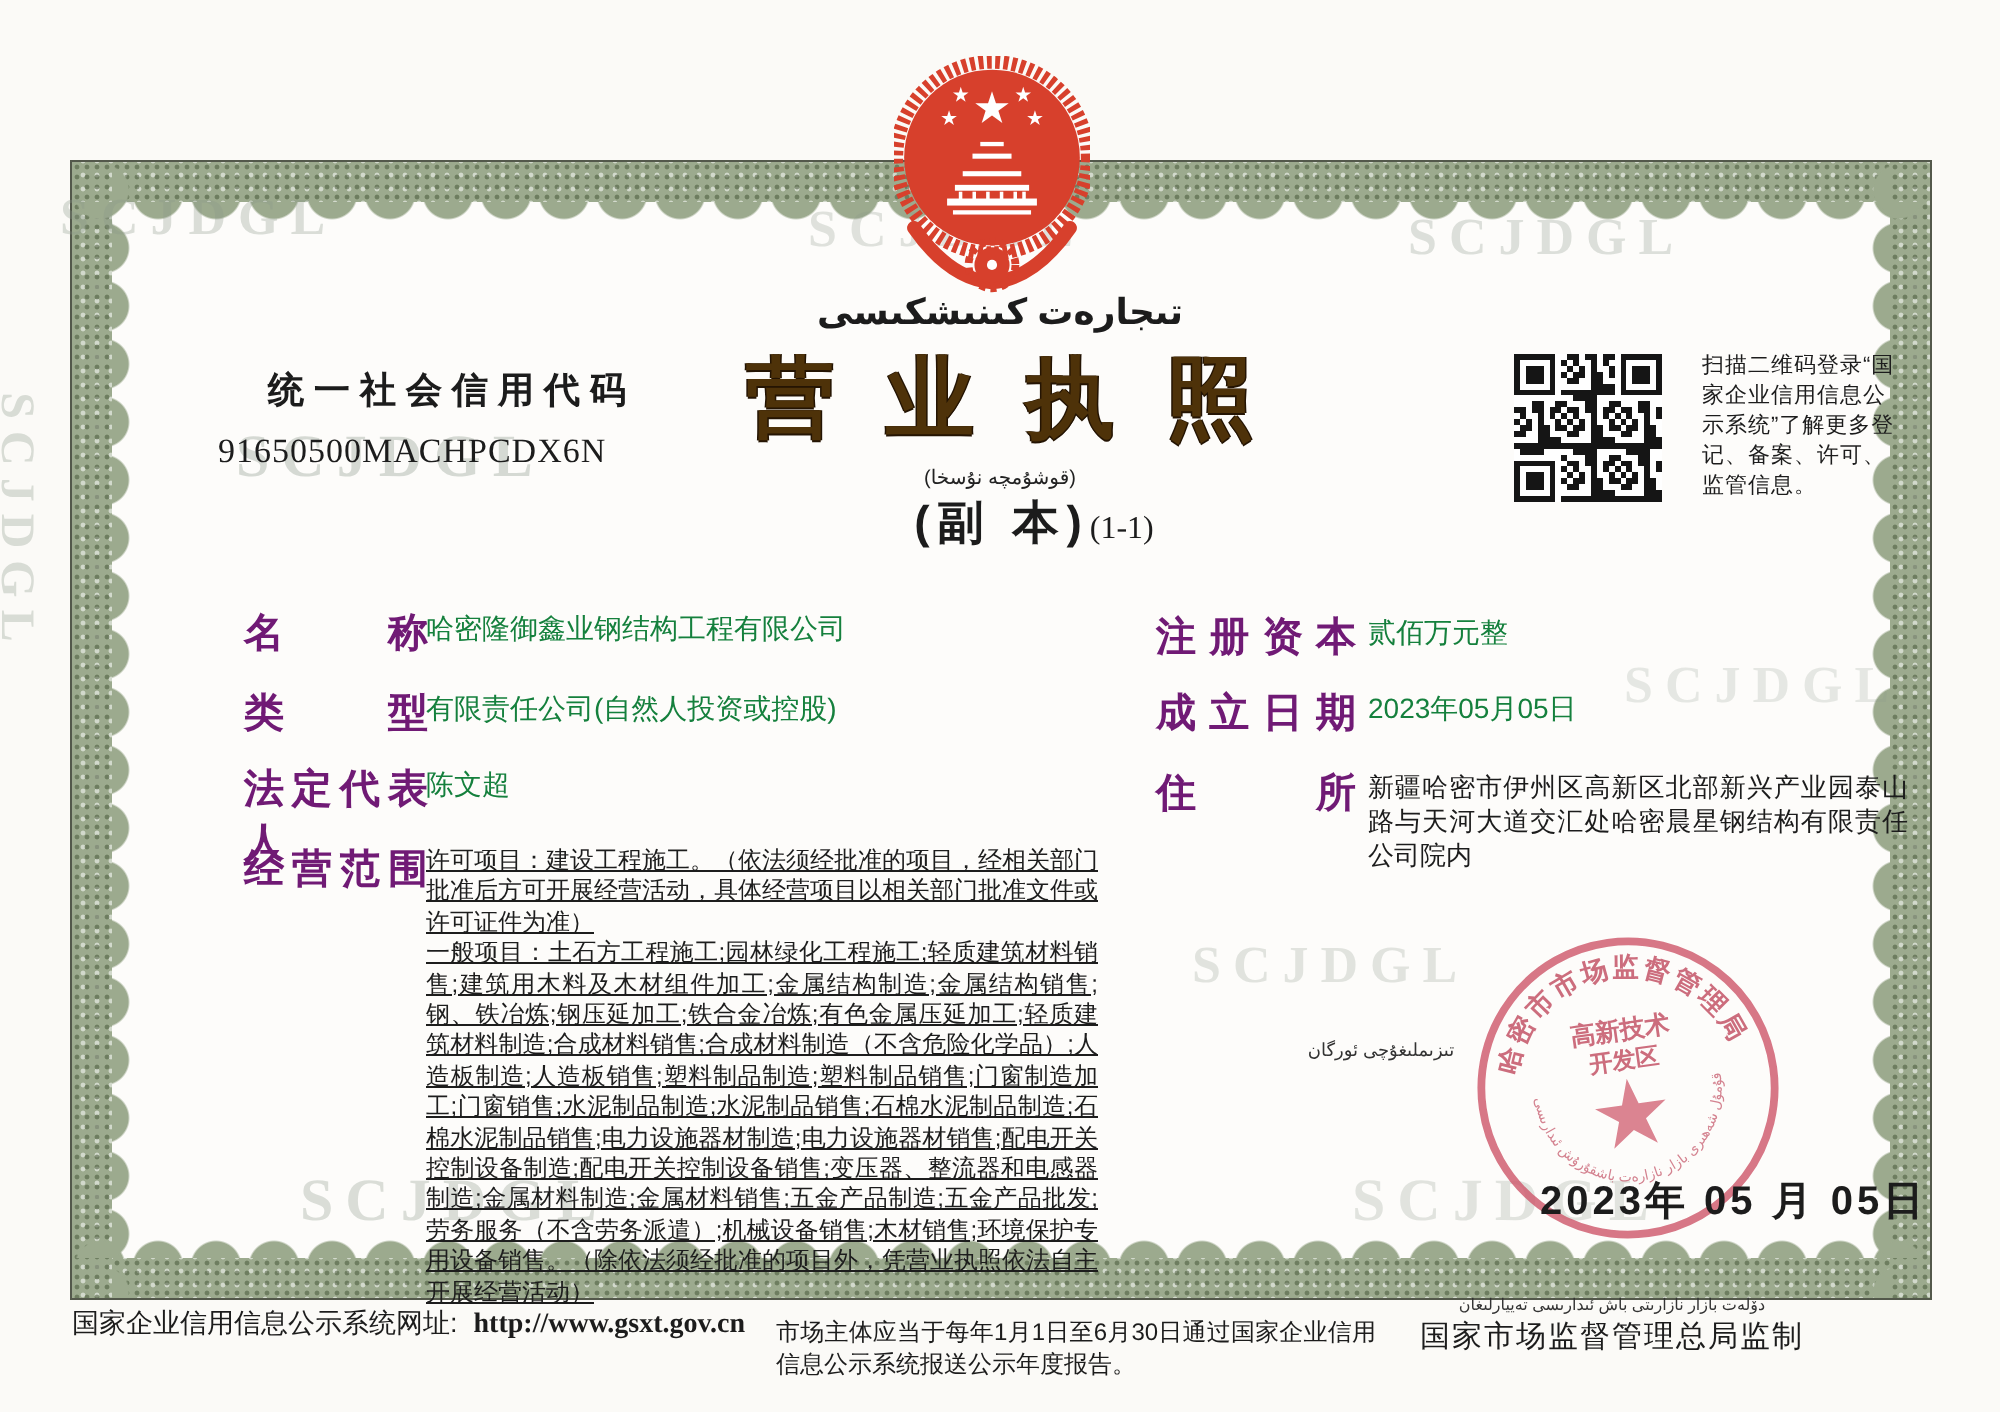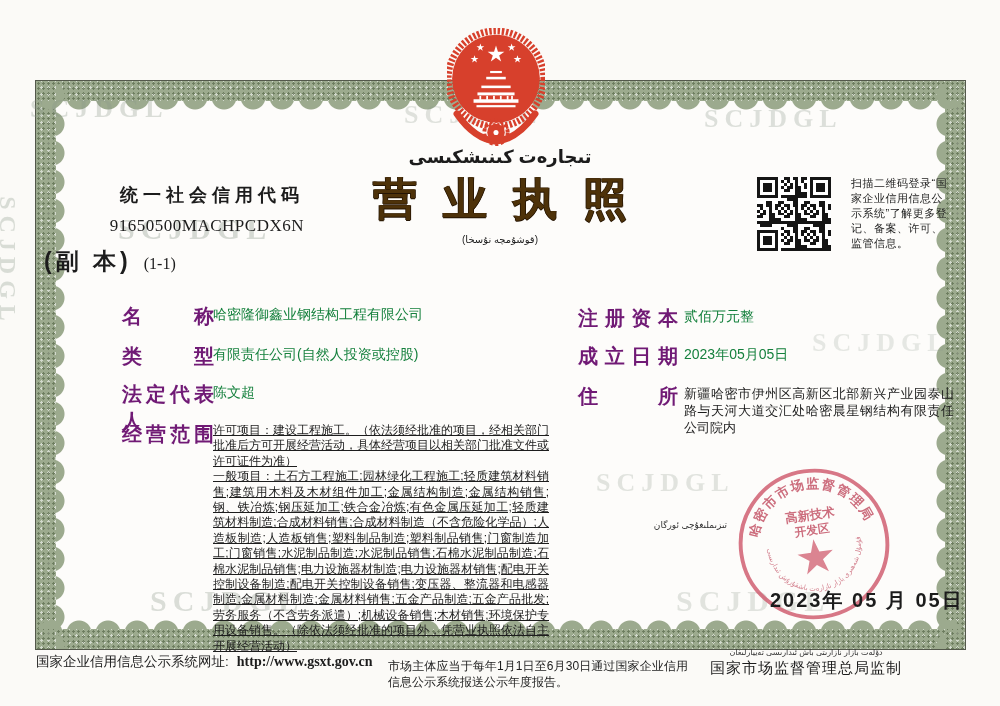--- a/index.html
+++ b/index.html
@@ -46,25 +46,25 @@
   }
   
   .uy-title{top:146px;left:0;right:0;text-align:center;font-size:18px;font-weight:bold;z-index:5;}
   .main-title{
     top:170px;left:0;right:0;text-align:center;z-index:5;
     font-size:44px;font-weight:900;color:#4e3209;
     letter-spacing:26px;padding-left:26px;
     text-shadow:0.8px 0 #241403,-0.8px 0 #241403,0 0.8px #241403;
   }
   .uy-sub{top:234px;left:0;right:0;text-align:center;font-size:10px;z-index:5;color:#222;}
-  .copy-row{top:246px;left:0;right:0;display:flex;align-items:baseline;gap:12px;padding-left:44px;z-index:5;}
+  .copy-row{top:246px;left:0;right:0;display:flex;justify-content:center;align-items:baseline;padding-left:34px;z-index:5;}
   .copy-label{font-size:23px;font-weight:bold;letter-spacing:4px;}
   .copy-num{font-size:16px;font-family:"Liberation Serif",serif;}
   
-  .credit{left:95px;top:183px;z-index:5;text-align:right;}
+  .credit{left:109px;top:183px;z-index:5;}
   .credit .lab{font-size:18px;font-weight:bold;letter-spacing:5px;margin-left:25px;}
   .credit .val{font-size:17px;font-weight:normal;font-family:"Liberation Serif","DejaVu Serif",serif;letter-spacing:0.5px;margin-top:9px;}
   
   .qr-box{left:757px;top:176px;z-index:5;}
   .qr-note{left:851px;top:176px;width:99px;font-size:11px;line-height:15px;letter-spacing:0.5px;z-index:5;}
   
   .jlabel{
     display:inline-block;text-align:justify;text-align-last:justify;
     font-weight:bold;font-size:20px;color:#701a75;z-index:5;
   }

